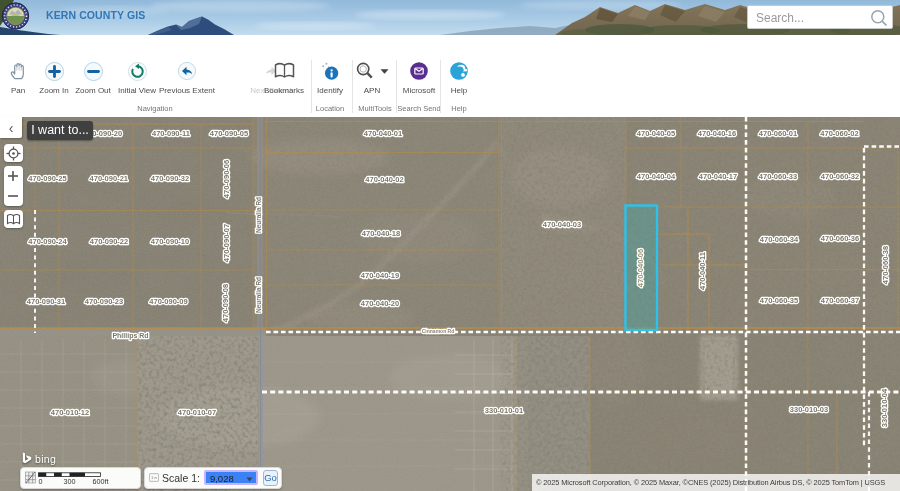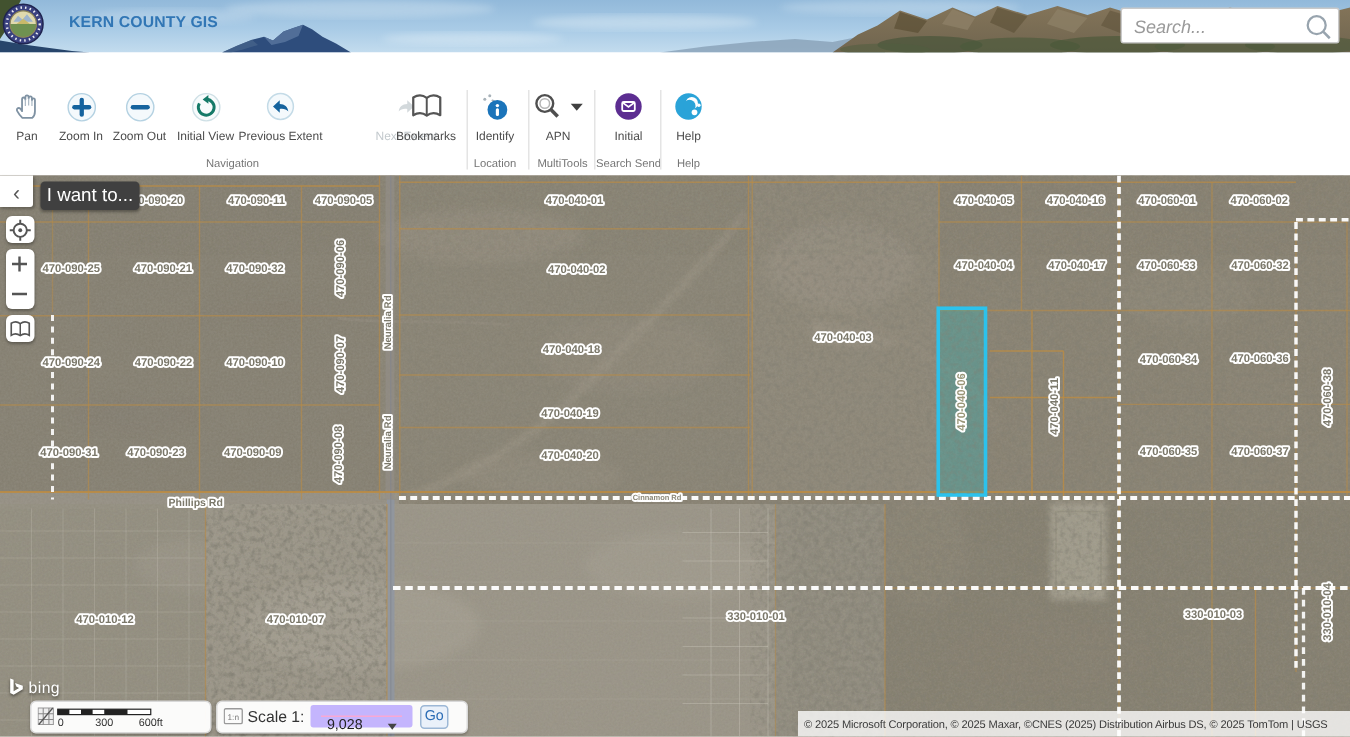--- a/index.html
+++ b/index.html
@@ -3,21 +3,21 @@
 <meta charset="utf-8">
 <style>
 * { margin:0; padding:0; box-sizing:border-box; }
 html,body { width:900px; height:491px; overflow:hidden; font-family:"Liberation Sans", sans-serif; background:#fff; }
 #page { position:relative; width:900px; height:491px; }
 
 #hdr { position:absolute; left:0; top:0; width:900px; height:35px; }
 #hdr svg { position:absolute; left:0; top:0; }
 #title { position:absolute; left:46px; top:9px; font-size:10.5px; font-weight:bold; color:#3176b5; letter-spacing:.1px; }
 #searchbox { position:absolute; left:747px; top:5px; width:146px; height:24px; background:#fff; border:1px solid #c9c9c9; border-radius:2px; }
-#searchbox .ph { position:absolute; left:8px; top:5px; font-size:12px; font-style:italic; color:#9a9a9a; }
+#searchbox .ph { position:absolute; left:8px; top:5px; font-size:12px; color:#9a9a9a; }
 
 #tabs { position:absolute; left:0; top:35px; width:900px; height:22px; background:#f1efed; font-size:9.5px; color:#3c3c3c; }
 #tabs .tab { position:absolute; top:0; height:22px; line-height:22px; text-align:center; white-space:nowrap; }
 #tabs .active { background:#fff; color:#1d70b8; }
 #toggle { position:absolute; left:806px; top:4px; width:22px; height:11.5px; background:#2272b0; border-radius:2.5px; }
 #toggle .chk { position:absolute; left:1.5px; top:-2px; color:#fff; font-size:10px; font-weight:bold; }
 #toggle .knob { position:absolute; right:1.2px; top:1.2px; width:9px; height:9.1px; background:#fff; border-radius:1.5px; }
 #tlbl { position:absolute; left:839px; top:0; height:22px; line-height:22px; font-size:8px; color:#4e4e4e; letter-spacing:.2px; }
 #xbtn { position:absolute; left:887px; top:0; height:22px; line-height:21px; font-size:11px; color:#333; }
 
@@ -27,21 +27,21 @@
 .titem .lb { font-size:8px; color:#4c4c4c; margin-top:3px; white-space:nowrap; }
 .titem .lb.dis { color:#c3c9cd; }
 .gl { position:absolute; top:47px; font-size:7.5px; color:#757575; text-align:center; white-space:nowrap; }
 .sep { position:absolute; top:3px; width:1px; height:53px; background:#e4e4e4; }
 
 #map { position:absolute; left:0; top:117px; width:900px; height:374px; background:#8b8376; }
 #map > svg { position:absolute; left:0; top:0; }
 .mapbtn { position:absolute; background:#fff; border-radius:4px; box-shadow:0 1px 2px rgba(0,0,0,.3); display:flex; align-items:center; justify-content:center; }
 #backbtn { left:0; top:0; width:22px; height:21px; border-radius:0 0 2px 0; box-shadow:1px 1px 2px rgba(0,0,0,.25); color:#555; font-size:14px; }
 #iwant { position:absolute; left:27px; top:4px; width:66px; height:19px; background:#404040; border-radius:3px; color:#fff; font-size:12.5px; text-align:center; line-height:18px; box-shadow:0 1px 2px rgba(0,0,0,.35); }
-#bing { position:absolute; left:6px; top:335px; color:#fff; font-size:10.5px; text-shadow:0 1px 2px rgba(0,0,0,.5); display:flex; align-items:center;text-align:center; }
+#bing { position:absolute; left:22px; top:335px; color:#fff; font-size:10.5px; text-shadow:0 1px 2px rgba(0,0,0,.5); display:flex; align-items:center;text-align:center; }
 .wbox { position:absolute; background:rgba(255,255,255,.96); border:1px solid #d8d8d8; border-radius:4px; box-shadow:0 1px 2px rgba(0,0,0,.25); display:flex; align-items:center; }
 #attrib { position:absolute; left:532px; top:357px; width:368px; height:17px; background:rgba(255,255,255,.78); font-size:7.4px; color:#3a3a3a; line-height:17px; padding-left:4px; letter-spacing:-0.1px; white-space:nowrap; }
 </style>
 </head>
 <body>
 <div id="page">
 
 <div id="hdr">
   <svg width="900" height="35" viewBox="0 0 900 35">
     <defs>
@@ -204,21 +204,21 @@
     <div class="lb">APN</div>
   </div>
   <div class="titem" style="left:398px;width:42px;">
     <div class="ic">
           <svg width="22" height="22" viewBox="0 0 22 22">
             <circle cx="11" cy="11" r="8.8" fill="#5c2d91"></circle>
             <rect x="6.8" y="8" width="8.4" height="6" rx="1" fill="none" stroke="#fff" stroke-width="1.2"></rect>
             <path d="M7.1,8.4 L11,11.3 L14.9,8.4" fill="none" stroke="#fff" stroke-width="1.2"></path>
           </svg>
         </div>
-    <div class="lb">Initial</div>
+    <div class="lb">Microsoft</div>
   </div>
   <div class="titem" style="left:446px;width:26px;">
     <div class="ic">
           <svg width="22" height="22" viewBox="0 0 22 22">
             <circle cx="11" cy="11" r="8.8" fill="#2aa3d8"></circle>
             <circle cx="13.2" cy="8.8" r="4.1" fill="#fff"></circle>
             <circle cx="11.6" cy="10.6" r="4.1" fill="#2aa3d8"></circle>
             <circle cx="15" cy="14.9" r="1.9" fill="#fff"></circle>
             <circle cx="17.9" cy="10.2" r="1.2" fill="#fff"></circle>
           </svg>
@@ -477,27 +477,27 @@
         <rect x="0.5" y="2.8" width="62" height="3.6" fill="#fff" stroke="#222" stroke-width=".8"></rect>
         <rect x="0.5" y="2.8" width="7.75" height="3.6" fill="#222"></rect>
         <rect x="16" y="2.8" width="7.75" height="3.6" fill="#222"></rect>
         <rect x="31.5" y="2.8" width="15.5" height="3.6" fill="#222"></rect>
         <text x="0.5" y="14.2" font-size="7.2" fill="#333" font-family="Liberation Sans, sans-serif">0</text>
         <text x="31.5" y="14.2" font-size="7.2" fill="#333" font-family="Liberation Sans, sans-serif" text-anchor="middle">300</text>
         <text x="62.5" y="14.2" font-size="7.2" fill="#333" font-family="Liberation Sans, sans-serif" text-anchor="middle">600ft</text>
       </svg>
     </div>
   </div>
-  <div class="wbox" style="left:144px;top:349.5px;width:168px;height:22px;padding:0 3px;">
+  <div class="wbox" style="left:144px;top:349.5px;width:138px;height:22px;padding:0 3px;">
     <svg width="13" height="11" viewBox="0 0 13 11" style="margin:0 3px 0 1px;">
           <rect x="0.5" y="0.5" width="12" height="10" rx="1" fill="none" stroke="#9a9a9a" stroke-width=".9"></rect>
           <text x="6.5" y="7.8" font-size="5.5" fill="#777" text-anchor="middle" font-family="Liberation Sans, sans-serif">1:n</text>
         </svg>
     <span style="font-size:10.5px;color:#333;margin-right:4px;white-space:nowrap;">Scale 1:</span>
-    <div style="width:68px;height:15px;border:7px solid #c4b5fd;border-radius:2px;background:#f9a8d4;position:relative;font-size:9.5px;color:#222;line-height:13px;padding-left:4px;">9,028<svg width="7" height="5" viewBox="0 0 7 5" style="position:absolute;right:3px;top:5px;">
+    <div style="width:68px;height:15px;border:2px solid #c4b5fd;border-radius:2px;background:#3b82f6;position:relative;font-size:9.5px;color:#222;line-height:13px;padding-left:4px;">9,028<svg width="7" height="5" viewBox="0 0 7 5" style="position:absolute;right:3px;top:5px;">
             <path d="M0.5,0.5 L6.5,0.5 L3.5,4.5 Z" fill="#444"></path>
           </svg></div>
     <div style="margin-left:5px;width:19px;height:16px;background:#eaf1fa;border:1px solid #9db8d6;border-radius:3px;font-size:9.5px;color:#2a6cb5;text-align:center;line-height:14px;">Go</div>
   </div>
   <div id="attrib">© 2025 Microsoft Corporation, © 2025 Maxar, ©CNES (2025) Distribution Airbus DS, © 2025 TomTom | USGS</div>
 </div>
 
 </div>
 
 </body></html>

